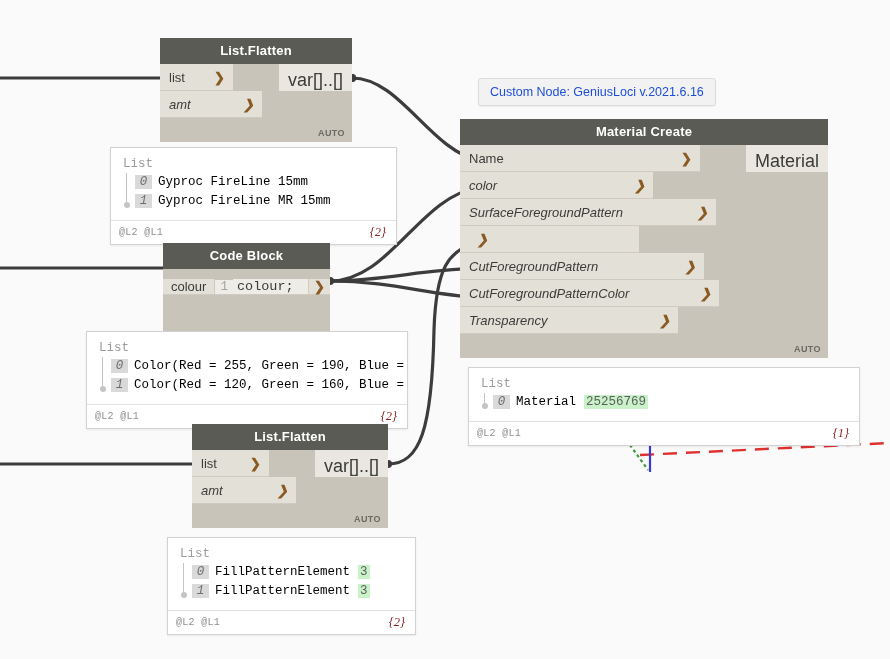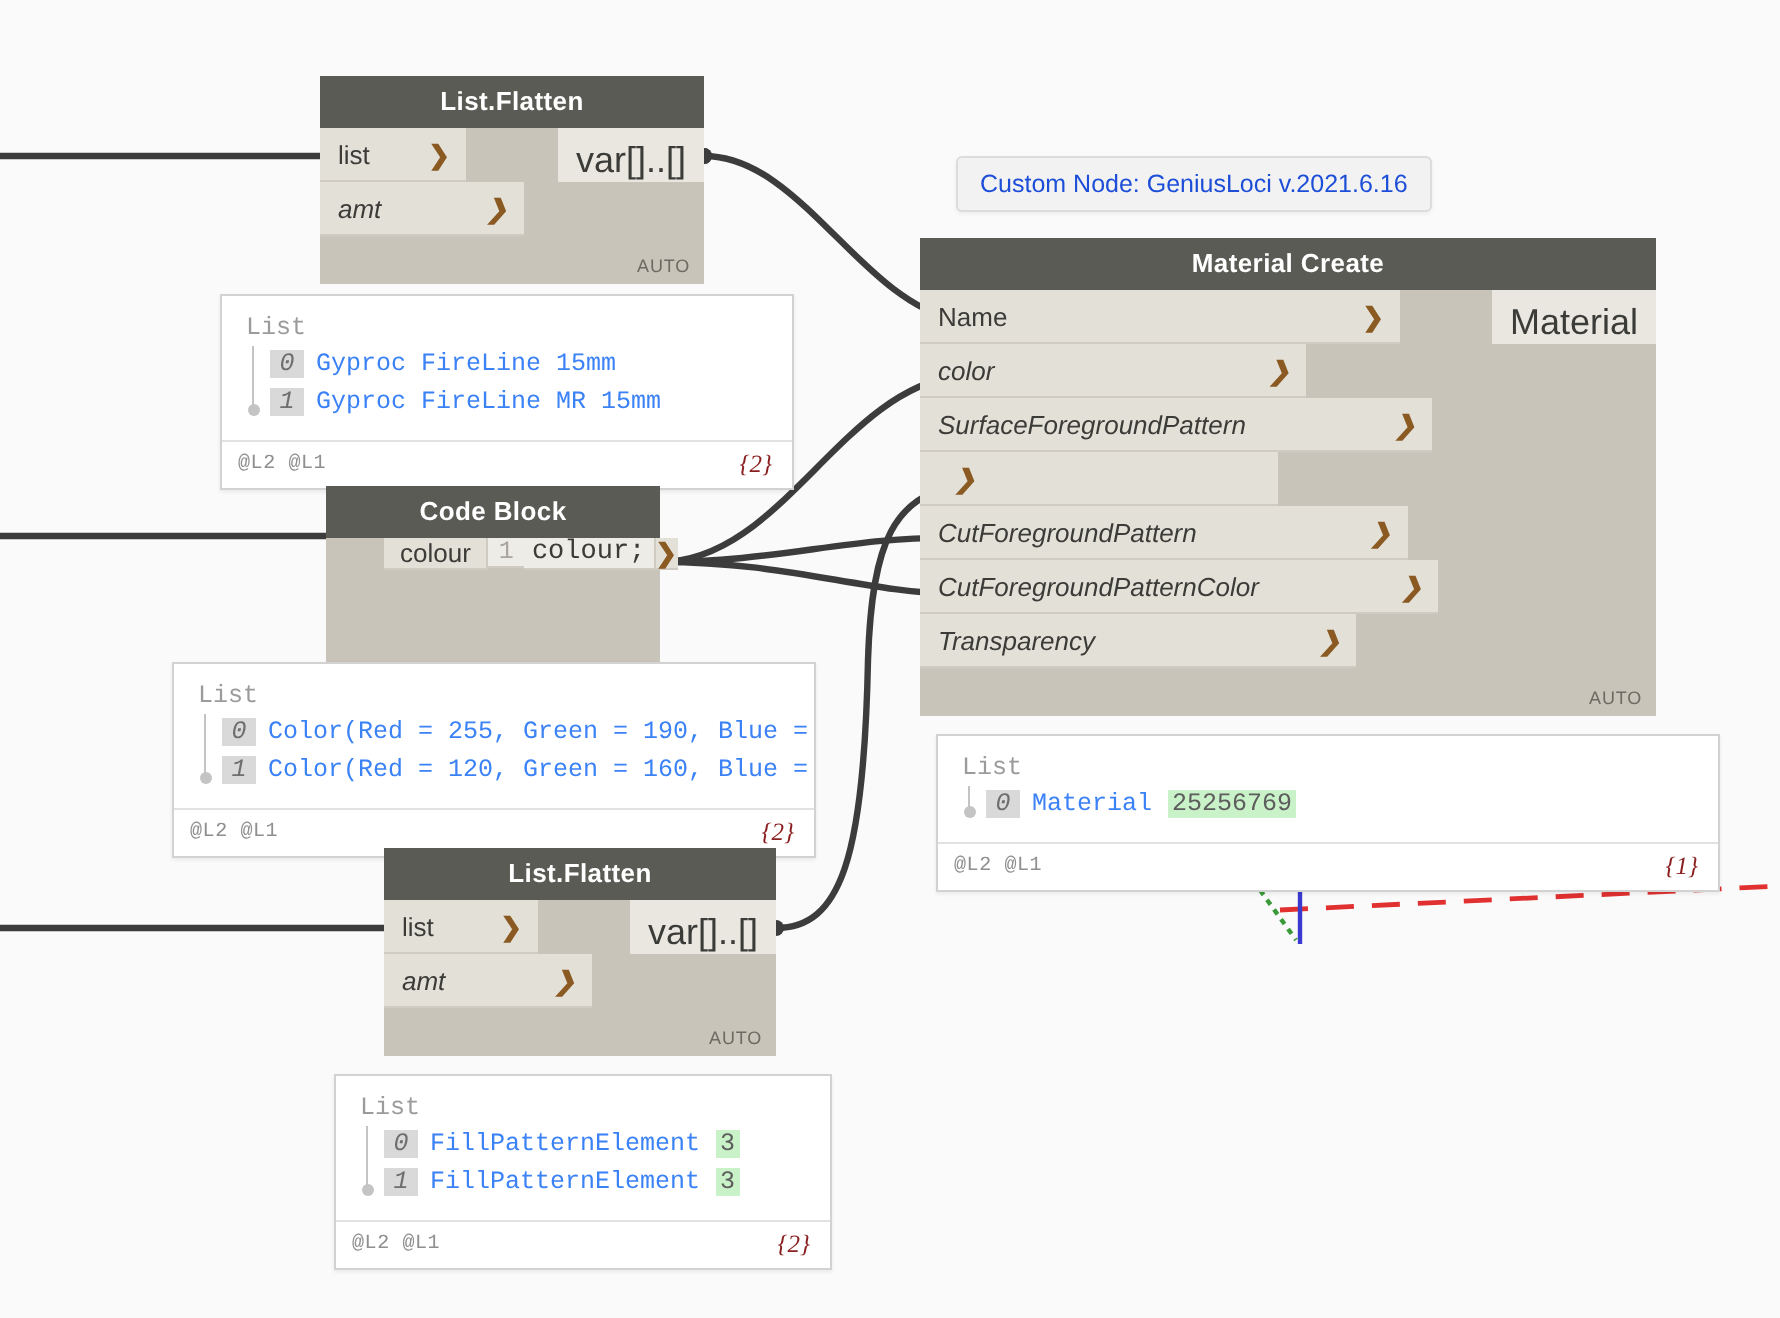--- a/index.html
+++ b/index.html
@@ -34,33 +34,33 @@
   .port-out {
     background: #e9e7e0; color: #3b3b38; font-size: 18px;
     display: flex; align-items: center; padding: 16px 9px;
     border-bottom: 1px solid #cfcbc2;
   }
   .node-footer {
     height: 24px; background: #c8c4ba; position: relative;
   }
   .auto-badge {
     position: absolute; right: 7px; bottom: 4px;
-    font-size: 9px; font-weight: normal; color: #6d6a62; letter-spacing: .4px;
+    font-size: 9px; font-weight: bold; color: #6d6a62; letter-spacing: .4px;
   }
 
   
   .stacked::before, .stacked::after {
     content: ""; position: absolute; background: #d9d6cd;
     border: 1px solid #b9b5ab; z-index: -1;
   }
   .stacked::before { left: 4px; right: -4px; top: -4px; height: 10px; }
   .stacked::after  { left: 8px; right: -8px; top: -8px; height: 10px; }
 
   
-  .cb-row { display: flex; height: 26px; align-items: flex-start; padding-left: 29px; }
+  .cb-row { display: flex; height: 26px; align-items: flex-end; }
   .cb-in {
     background: #e3e0d8; font-size: 13px; color: #3b3b38;
     display: flex; align-items: center; padding: 0 8px;
     border-bottom: 1px solid #cfcbc2; border-right: 1px solid #cfcbc2;
   }
   .cb-gutter {
     background: #eeece6; color: #a9a59c; font-size: 12.5px;
     font-family: "Liberation Mono", monospace;
     display: flex; align-items: center; justify-content: flex-end;
     padding: 0 5px; border-bottom: 1px solid #cfcbc2;
@@ -98,21 +98,21 @@
   }
   .pv-row {
     display: flex; align-items: center; height: 19px;
     font-family: "Liberation Mono", monospace; font-size: 12.5px; color: #8c8c8c;
     white-space: nowrap;
   }
   .pv-idx {
     background: #d9d9d9; color: #6e6e6e; font-style: italic;
     min-width: 17px; text-align: center; margin-right: 6px; padding: 0 2px;
   }
-  .pv-val { color: #3b82f6; }
+  .pv-val { color: #000000; }
   .pv-hl {
     background: #c9f2c9; color: #5d5d5d; padding: 0 2px; margin-left: 8px;
   }
   .pv-foot {
     border-top: 1px solid #e2e2e2; height: 24px;
     display: flex; align-items: center; justify-content: space-between;
     padding: 0 10px 0 8px; background: #ffffff;
   }
   .pv-levels {
     font-family: "Liberation Mono", monospace; font-size: 10px;

